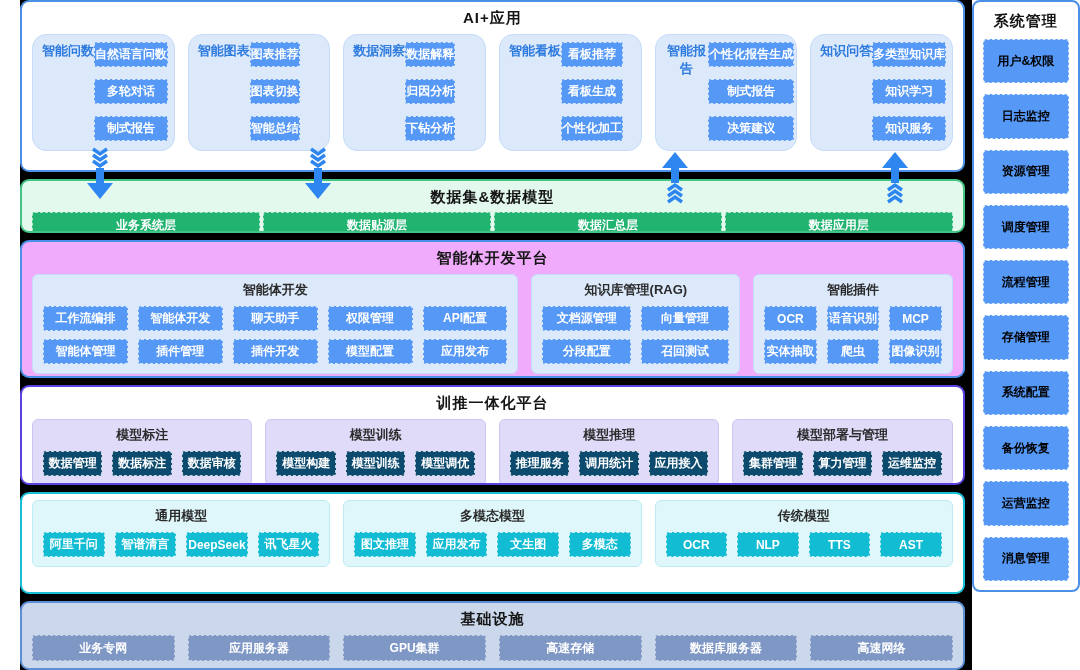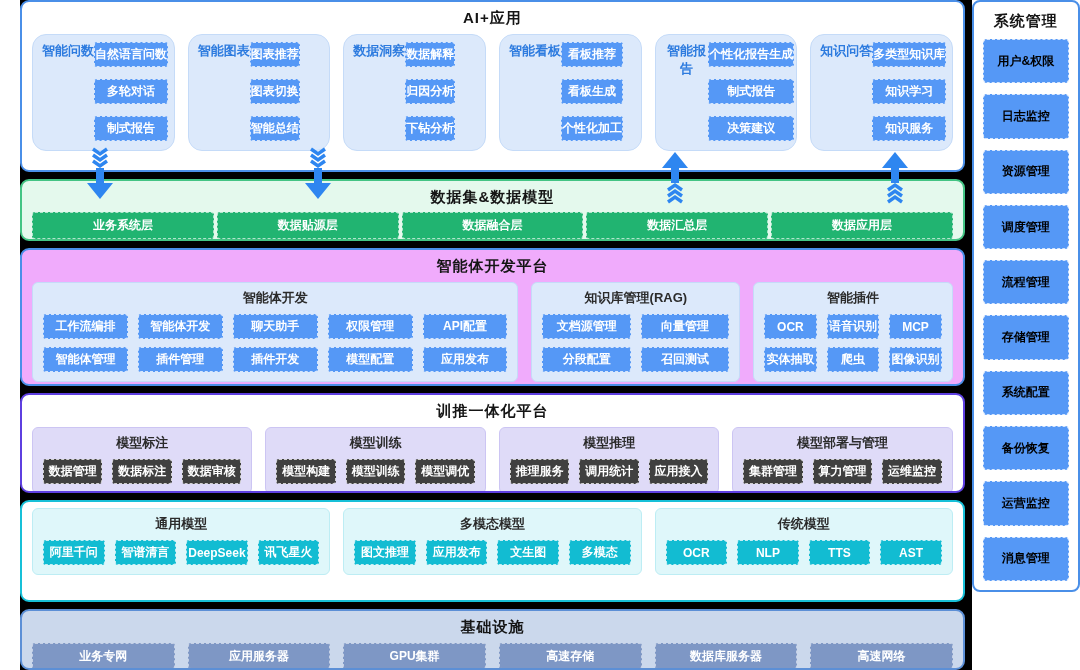--- a/index.html
+++ b/index.html
@@ -15,38 +15,38 @@
   
   .sec-ai { height:172px; background:#fff; border:2px solid #4a8fe8; }
   .ai-cols { display:flex; gap:13px; padding:6px 10px 0 10px; }
   .col-card { flex:1; background:#dce9fb; border:1px solid #c5dbf8; border-radius:14px; padding:7px 2px 9px 9px; display:flex; flex-direction:row; }
   .col-title { text-align:center; font-size:13px; font-weight:bold; color:#2d7bdf; margin-bottom:8px; }
   .col-card .stack { display:flex; flex-direction:column; gap:12px; }
   .blk { height:25px; display:flex; align-items:center; justify-content:center; font-size:12px; font-weight:bold; color:#fff; border-radius:3px; border:1px dashed rgba(255,255,255,.75); white-space:nowrap; }
   .blk-blue { background:#5598f6; }
 
   
-  .sec-data { height:62px; background:#e4f9ed; border:2px solid #43c484; }
+  .sec-data { height:54px; background:#e4f9ed; border:2px solid #43c484; }
   .data-row { display:flex; gap:3px; padding:5px 10px 0 10px; }
   .blk-green { flex:1; height:27px; background:#21b471; border:1px dashed rgba(255,255,255,.65); }
 
   
   .sec-agent { height:138px; background:#f0abfc; border:2px solid #4a8fe8; }
   .groups-row { display:flex; gap:13px; padding:6px 10px 0 10px; }
   .group-card { background:#dce9fb; border:1px solid #c5dbf8; border-radius:6px; padding:6px 10px 9px 10px; display:flex; flex-direction:column; }
   .group-title { text-align:center; font-size:13px; font-weight:bold; color:#2b2b2b; margin-bottom:7px; }
   .g-rows { display:flex; flex-direction:column; gap:8px; }
-  .g-row { display:flex; gap:10px;justify-content:flex-end; }
+  .g-row { display:flex; gap:10px; }
   .g-row .blk { flex:1; }
   .gw-5 { flex:5.1; } .gw-2 { flex:2.05; } .gw-19 { flex:1.95; }
 
   
   .sec-train { height:100px; background:#fff; border:2px solid #5e3fe0; }
   .group-purple { background:#dfdbf8; border:1px solid #ccc5f3; }
-  .blk-purple { background:#404040; }
+  .blk-purple { background:#0c4a6e; }
 
   
   .sec-model { height:102px; background:#fff; border:2px solid #17c0d8; }
   .group-cyan { background:#dff7fa; border:1px solid #bdedf4; }
   .blk-cyan { background:#12bcd2; }
 
   
   .sec-infra { flex:1; background:#cbd8ec; border:2px solid #5c8fd6; }
   .infra-row { display:flex; gap:13px; padding:6px 10px 0 10px; }
   .blk-slate { flex:1; background:#7e97c5; border:1px dashed rgba(255,255,255,.55); height:26px; }
@@ -122,21 +122,20 @@
           </div>
         </div>
       </div>
     </section>
 
     <section class="sec sec-data">
       <div class="sec-title">数据集&amp;数据模型</div>
       <div class="data-row">
         <div class="blk blk-green">业务系统层</div>
         <div class="blk blk-green">数据贴源层</div>
-        <div class="blk blk-green">数据融合层</div>
         <div class="blk blk-green">数据汇总层</div>
         <div class="blk blk-green">数据应用层</div>
       </div>
     </section>
 
     <section class="sec sec-agent">
       <div class="sec-title">智能体开发平台</div>
       <div class="groups-row">
         <div class="group-card gw-5">
           <div class="group-title">智能体开发</div>

